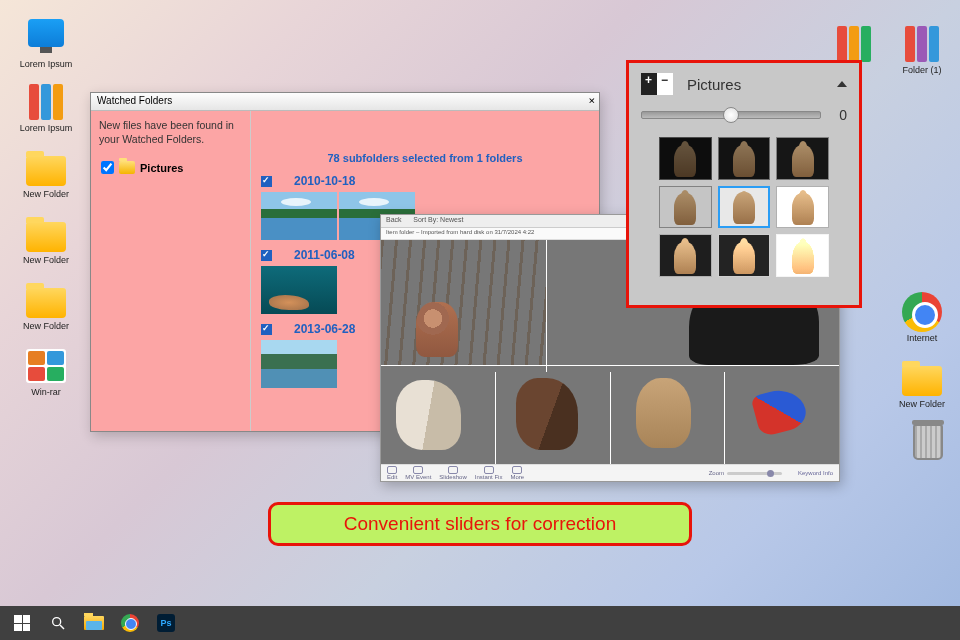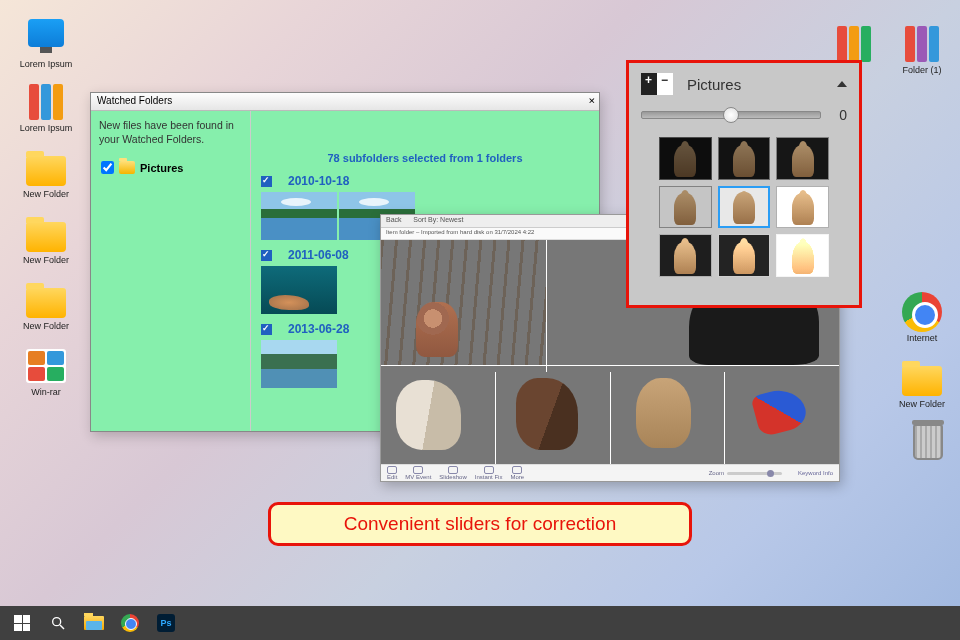--- a/index.html
+++ b/index.html
@@ -23,33 +23,33 @@
   .ico-folder { width:40px; height:30px; background:linear-gradient(#ffd75e,#ffb300); border-radius:3px 3px 4px 4px; position:relative; margin-top:6px;}
   .ico-folder::before { content:''; position:absolute; top:-5px; left:0; width:18px; height:6px; background:#ffd75e; border-radius:2px 2px 0 0;}
   .ico-winrar { width:40px; height:34px; display:grid; grid-template-columns:1fr 1fr; gap:2px; padding:2px; background:#fff; border-radius:3px;}
   .ico-winrar div{border-radius:2px;} .wr1{background:#e67e22;} .wr2{background:#3498db;} .wr3{background:#e74c3c;} .wr4{background:#27ae60;}
   .ico-chrome { width:40px; height:40px; border-radius:50%; background:conic-gradient(#ea4335 0 120deg,#fbbc05 120deg 240deg,#34a853 240deg 360deg); position:relative;}
   .ico-chrome::after{content:''; position:absolute; top:10px; left:10px; width:20px; height:20px; border-radius:50%; background:#4285f4; border:3px solid #fff;}
   .ico-trash { width:30px; height:36px; border:2px solid #888; border-radius:3px 3px 5px 5px; background:repeating-linear-gradient(90deg,#aaa 0 2px,#ccc 2px 5px); position:relative; margin:0 auto;}
   .ico-trash::before{content:''; position:absolute; top:-6px; left:-3px; width:32px; height:5px; background:#888; border-radius:2px;}
 
   
-  #watched-window { position:absolute; left:90px; top:92px; width:510px; height:340px; background:#86efac; border:1px solid #888; box-shadow:2px 4px 12px rgba(0,0,0,.2); }
+  #watched-window { position:absolute; left:90px; top:92px; width:510px; height:340px; background:#fca5a5; border:1px solid #888; box-shadow:2px 4px 12px rgba(0,0,0,.2); }
   #watched-window .titlebar { height:18px; background:linear-gradient(#fdfdfd,#e6e6e6); border-bottom:1px solid #bbb; font-size:10px; padding:2px 6px; position:relative;}
   #watched-window .titlebar .close { position:absolute; right:4px; top:1px; font-family:monospace; font-size:11px; cursor:pointer;}
   #watched-window .body { display:flex; height:calc(100% - 18px); }
   #watched-window .left { width:160px; border-right:1px solid #ccc; padding:8px; font-size:10.5px; }
   #watched-window .left .msg { color:#333; margin-bottom:12px; line-height:1.3;}
   #watched-window .left .row { display:flex; align-items:center; gap:5px; font-size:11px; padding:3px 2px;}
   #watched-window .left .row .fico{width:16px;height:13px;background:linear-gradient(#ffe07a,#f5b400);border-radius:2px;position:relative;}
   #watched-window .left .row .fico::before{content:'';position:absolute;top:-3px;left:0;width:8px;height:3px;background:#ffe07a;border-radius:1px 1px 0 0;}
   #watched-window .right { flex:1; padding:8px 10px; overflow:hidden;}
   #watched-window .right .hdr { text-align:center; font-size:11px; font-weight:bold; color:#2060c0; margin-bottom:10px;margin-top:33px;}
   .date-group { margin-bottom:8px; }
-  .date-label { font-size:12px; font-weight:bold; color:#2060c0; display:flex; align-items:center; gap:16px;}
+  .date-label { font-size:12px; font-weight:bold; color:#2060c0; display:flex; align-items:center; gap:22px;}
   .date-label .chk { width:11px; height:11px; border:1px solid #2060c0; background:#2060c0; position:relative;}
   .date-label .chk::after{content:'✓'; color:#fff; font-size:9px; position:absolute; top:-2px; left:0;}
   .thumbs { display:flex; gap:2px; margin-top:4px; }
   .thumb { width:76px; height:48px; background:#88aacc; }
   .thumb.lake { background:linear-gradient(#8ec5e8 0 35%, #2a6e3a 35% 55%, #4a90c5 55% 100%); position:relative;}
   .thumb.lake::after{content:'';position:absolute;top:6px;left:20px;width:30px;height:8px;background:#fff;border-radius:50%;opacity:.8;}
   .thumb.reef { background:linear-gradient(#0e6b7a,#064a55); position:relative;}
   .thumb.reef::after{content:'';position:absolute;bottom:4px;left:8px;width:40px;height:15px;background:radial-gradient(#d4915a,#a0704a);border-radius:40% 60% 30% 50%;}
   .thumb.river { background:linear-gradient(#a8d8f0 0 30%, #3a7050 30% 60%, #5090b5 60% 100%);}
 
@@ -95,21 +95,21 @@
   #exposure .egrid{display:grid;grid-template-columns:repeat(3,1fr);grid-template-rows:repeat(3,1fr);gap:6px;width:170px;height:140px;margin:0 auto;}
   #exposure .ecell{background:#1a1a1a;border:1px solid #999;position:relative;cursor:pointer;}
   #exposure .ecell::after{content:'';position:absolute;left:50%;bottom:2px;transform:translateX(-50%);width:22px;height:32px;background:linear-gradient(#c8a478,#987048);border-radius:45% 45% 20% 20%;}
   #exposure .ecell::before{content:'';position:absolute;left:50%;top:3px;transform:translateX(-50%);width:8px;height:12px;background:#c8a478;border-radius:50% 50% 0 0;}
   #exposure .ecell.d1{filter:brightness(.5);} .ecell.d2{filter:brightness(.7);} .ecell.d3{filter:brightness(.85);}
   #exposure .ecell.b1{filter:brightness(1.15);} .ecell.b2{filter:brightness(1.35);} .ecell.b3{filter:brightness(1.6);}
   #exposure .ecell.lt{background:#e8e8e8;} .ecell.lt::after{background:linear-gradient(#b89468,#987048);}
   #exposure .ecell.sel{border:2px solid #2a9df5;}
 
   
-  #caption { position:absolute; left:268px; top:502px; width:424px; height:44px; background:#fef9c3; border:3px solid #e8140a; border-radius:10px; display:flex; align-items:center; justify-content:center;}
+  #caption { position:absolute; left:268px; top:502px; width:424px; height:44px; background:#bef264; border:3px solid #e8140a; border-radius:10px; display:flex; align-items:center; justify-content:center;}
   #caption span{color:#e8140a; font-size:19px;}
 
   
   #taskbar { position:absolute; left:0; bottom:0; width:100%; height:34px; background:#404040; display:flex; align-items:center; padding:0 4px;}
   .tb-item { width:36px; height:34px; display:flex; align-items:center; justify-content:center; cursor:pointer;}
   .winlogo{display:grid;grid-template-columns:1fr 1fr;gap:1px;width:16px;height:16px;}
   .winlogo div{background:#fff;}
   .tb-search svg{width:16px;height:16px;}
   .tb-explorer{width:20px;height:14px;background:linear-gradient(#ffd75e,#f5a800);border-radius:1px;position:relative;}
   .tb-explorer::before{content:'';position:absolute;top:-3px;left:0;width:9px;height:3px;background:#ffd75e;}

